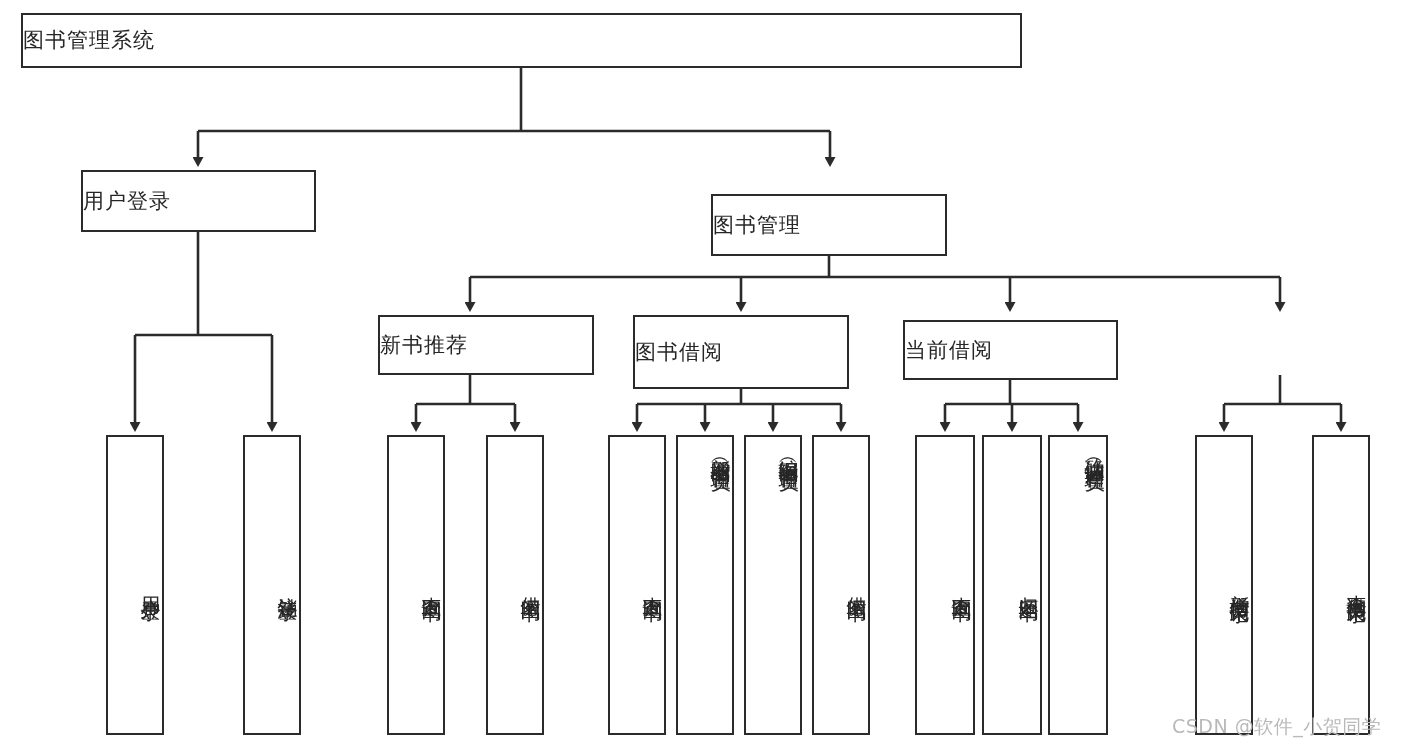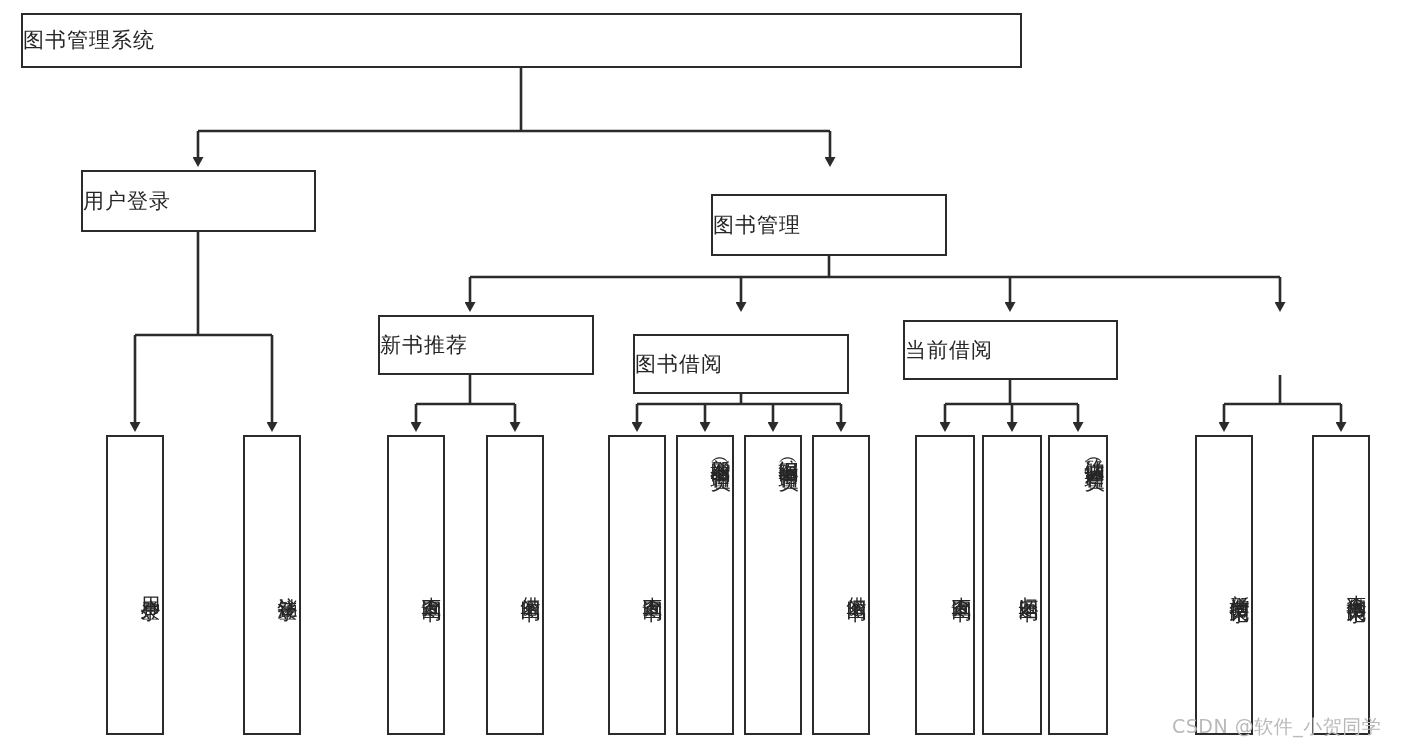--- a/index.html
+++ b/index.html
@@ -128,21 +128,21 @@
   <div class="node h" style="left:81px;top:170px;width:235px;height:62px;">
     <span>用户登录</span>
   </div>
   <div class="node h" style="left:711px;top:170px;width:236px;height:62px;margin-top:24px;">
     <span>图书管理</span>
   </div>
 
   <div class="node h" style="left:362px;top:315px;width:216px;height:60px;margin-left:16px;">
     <span>新书推荐</span>
   </div>
-  <div class="node h" style="left:633px;top:315px;width:216px;height:60px;margin-top:19px;">
+  <div class="node h" style="left:633px;top:315px;width:216px;height:74px;">
     <span>图书借阅</span>
   </div>
   <div class="node h" style="left:903px;top:320px;width:215px;height:60px;">
     <span>当前借阅</span>
   </div>
 
   <div class="node v" style="left:106px;top:435px;width:58px;height:300px;justify-content:center;">
     <span class="vlabel">用户登录</span>
   </div>
   <div class="node v" style="left:243px;top:435px;width:58px;height:300px;justify-content:center;">

